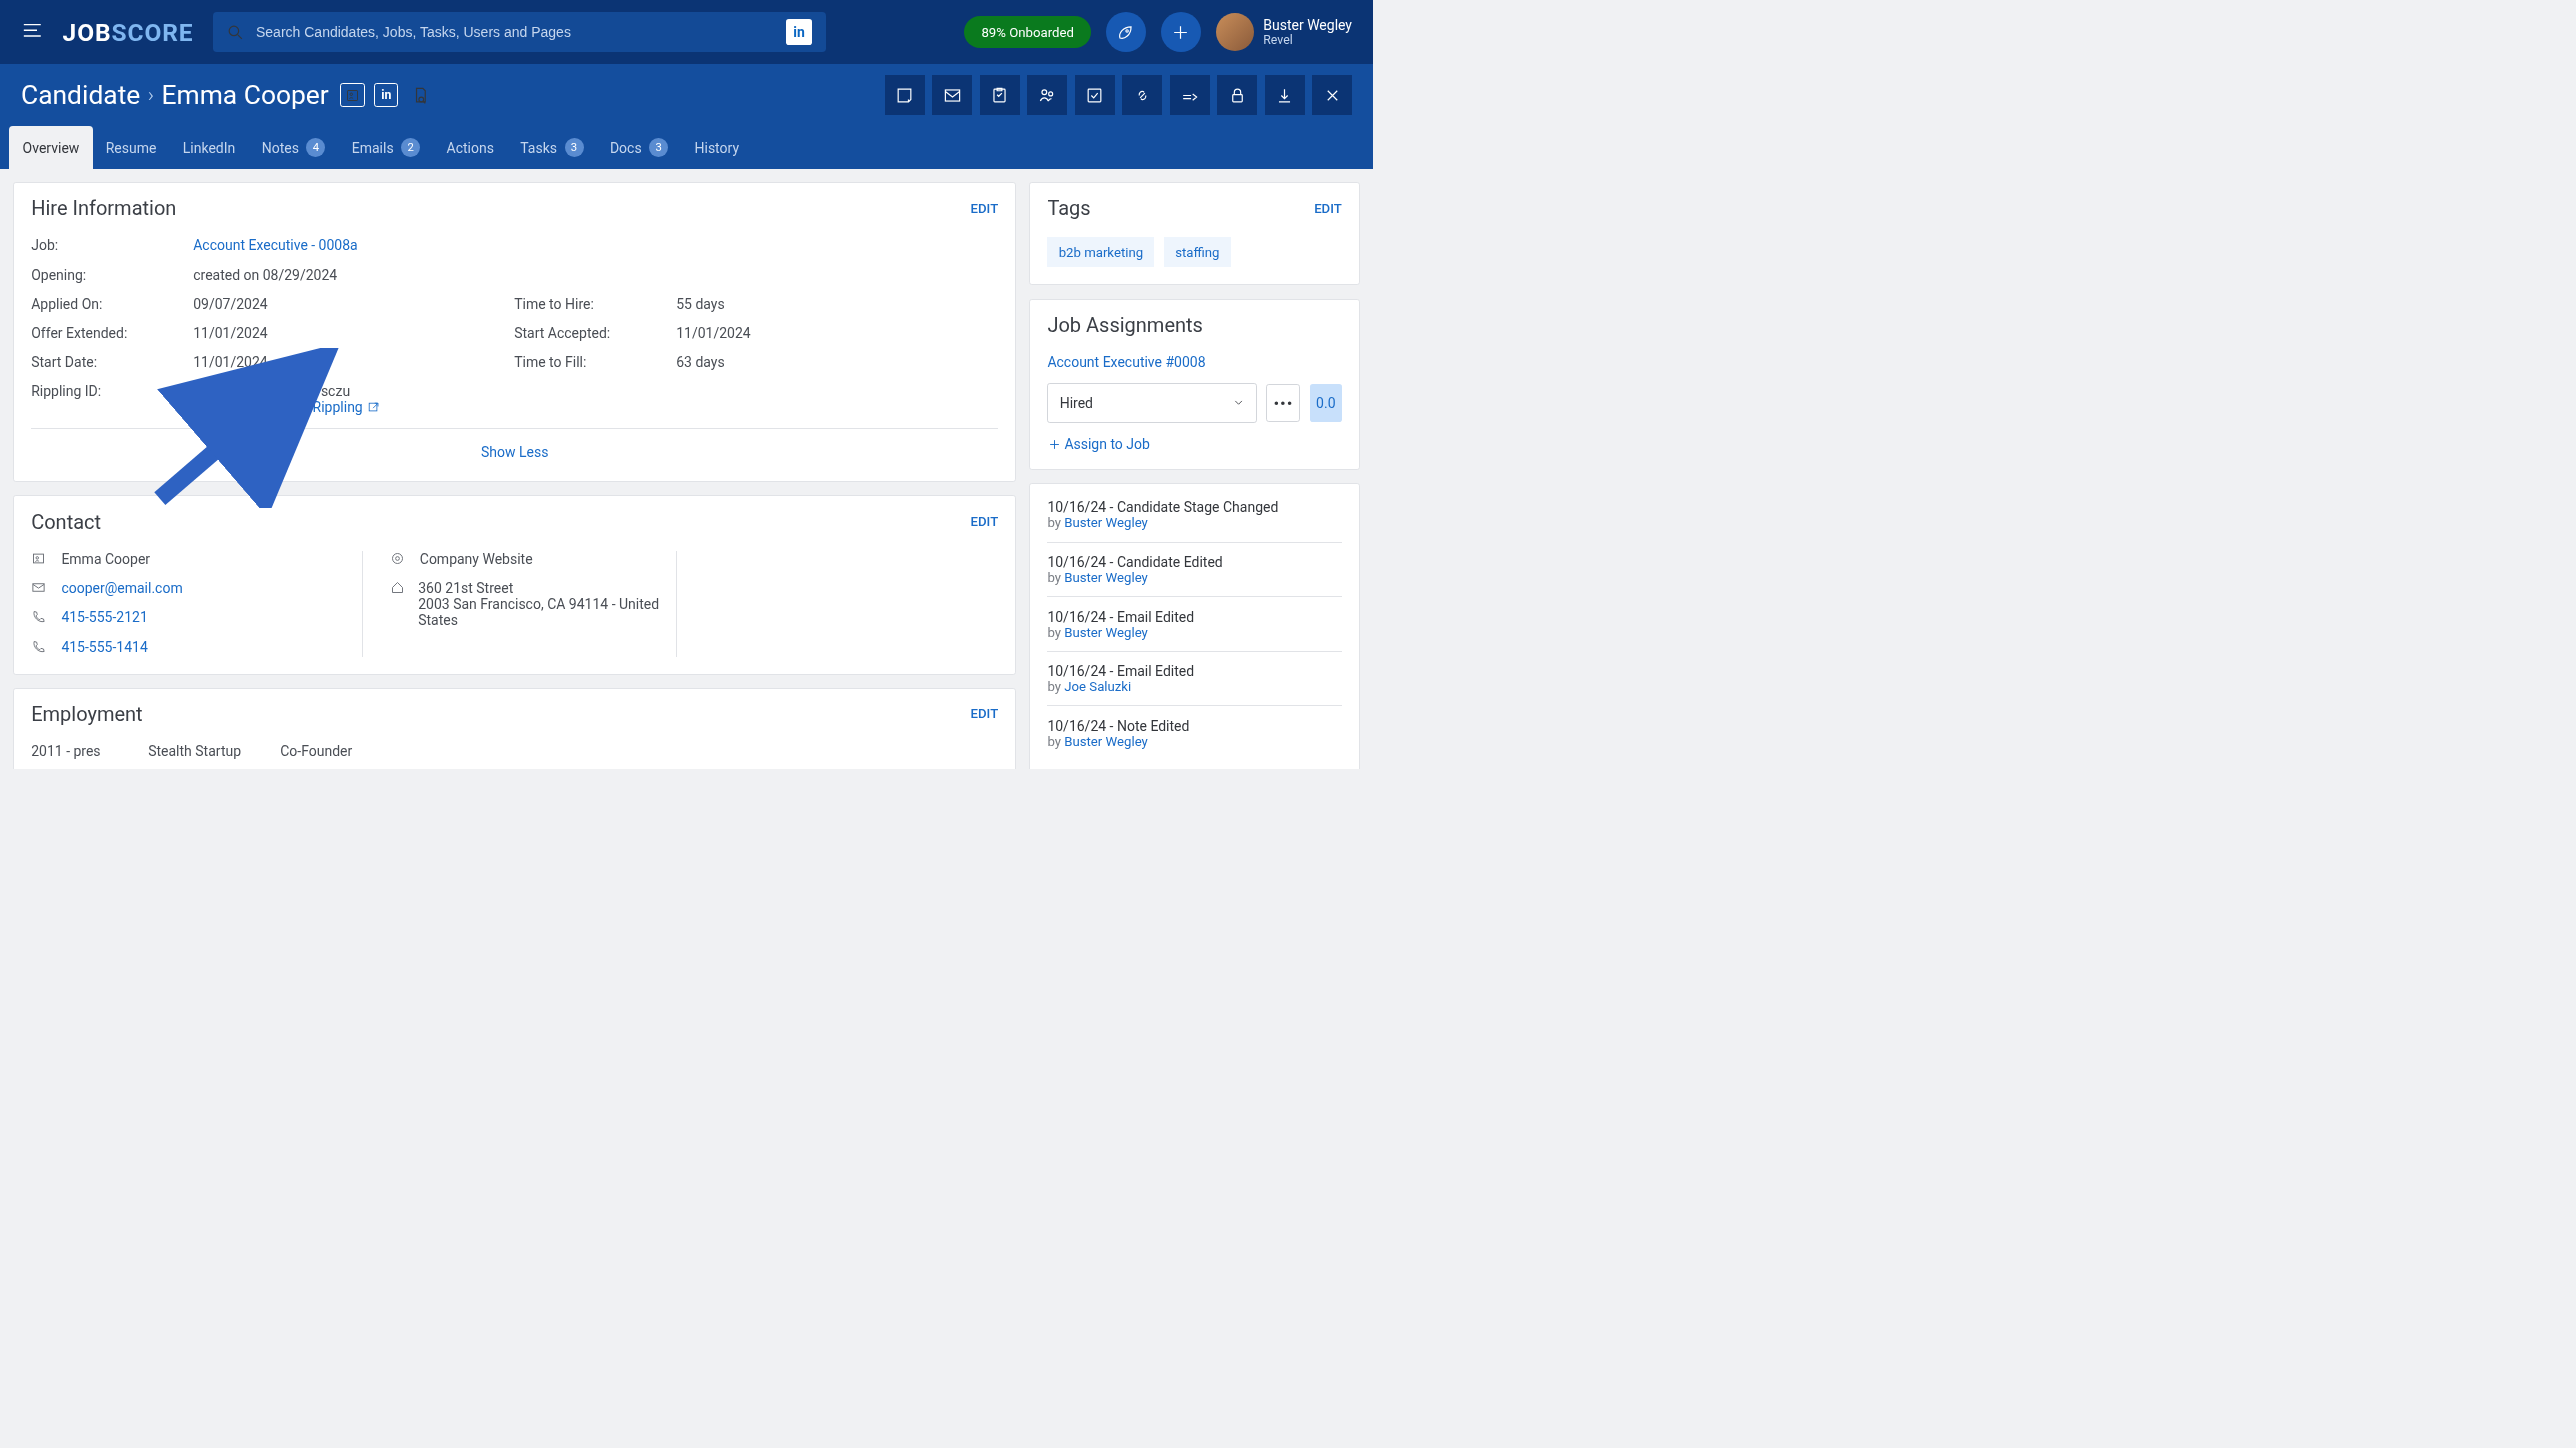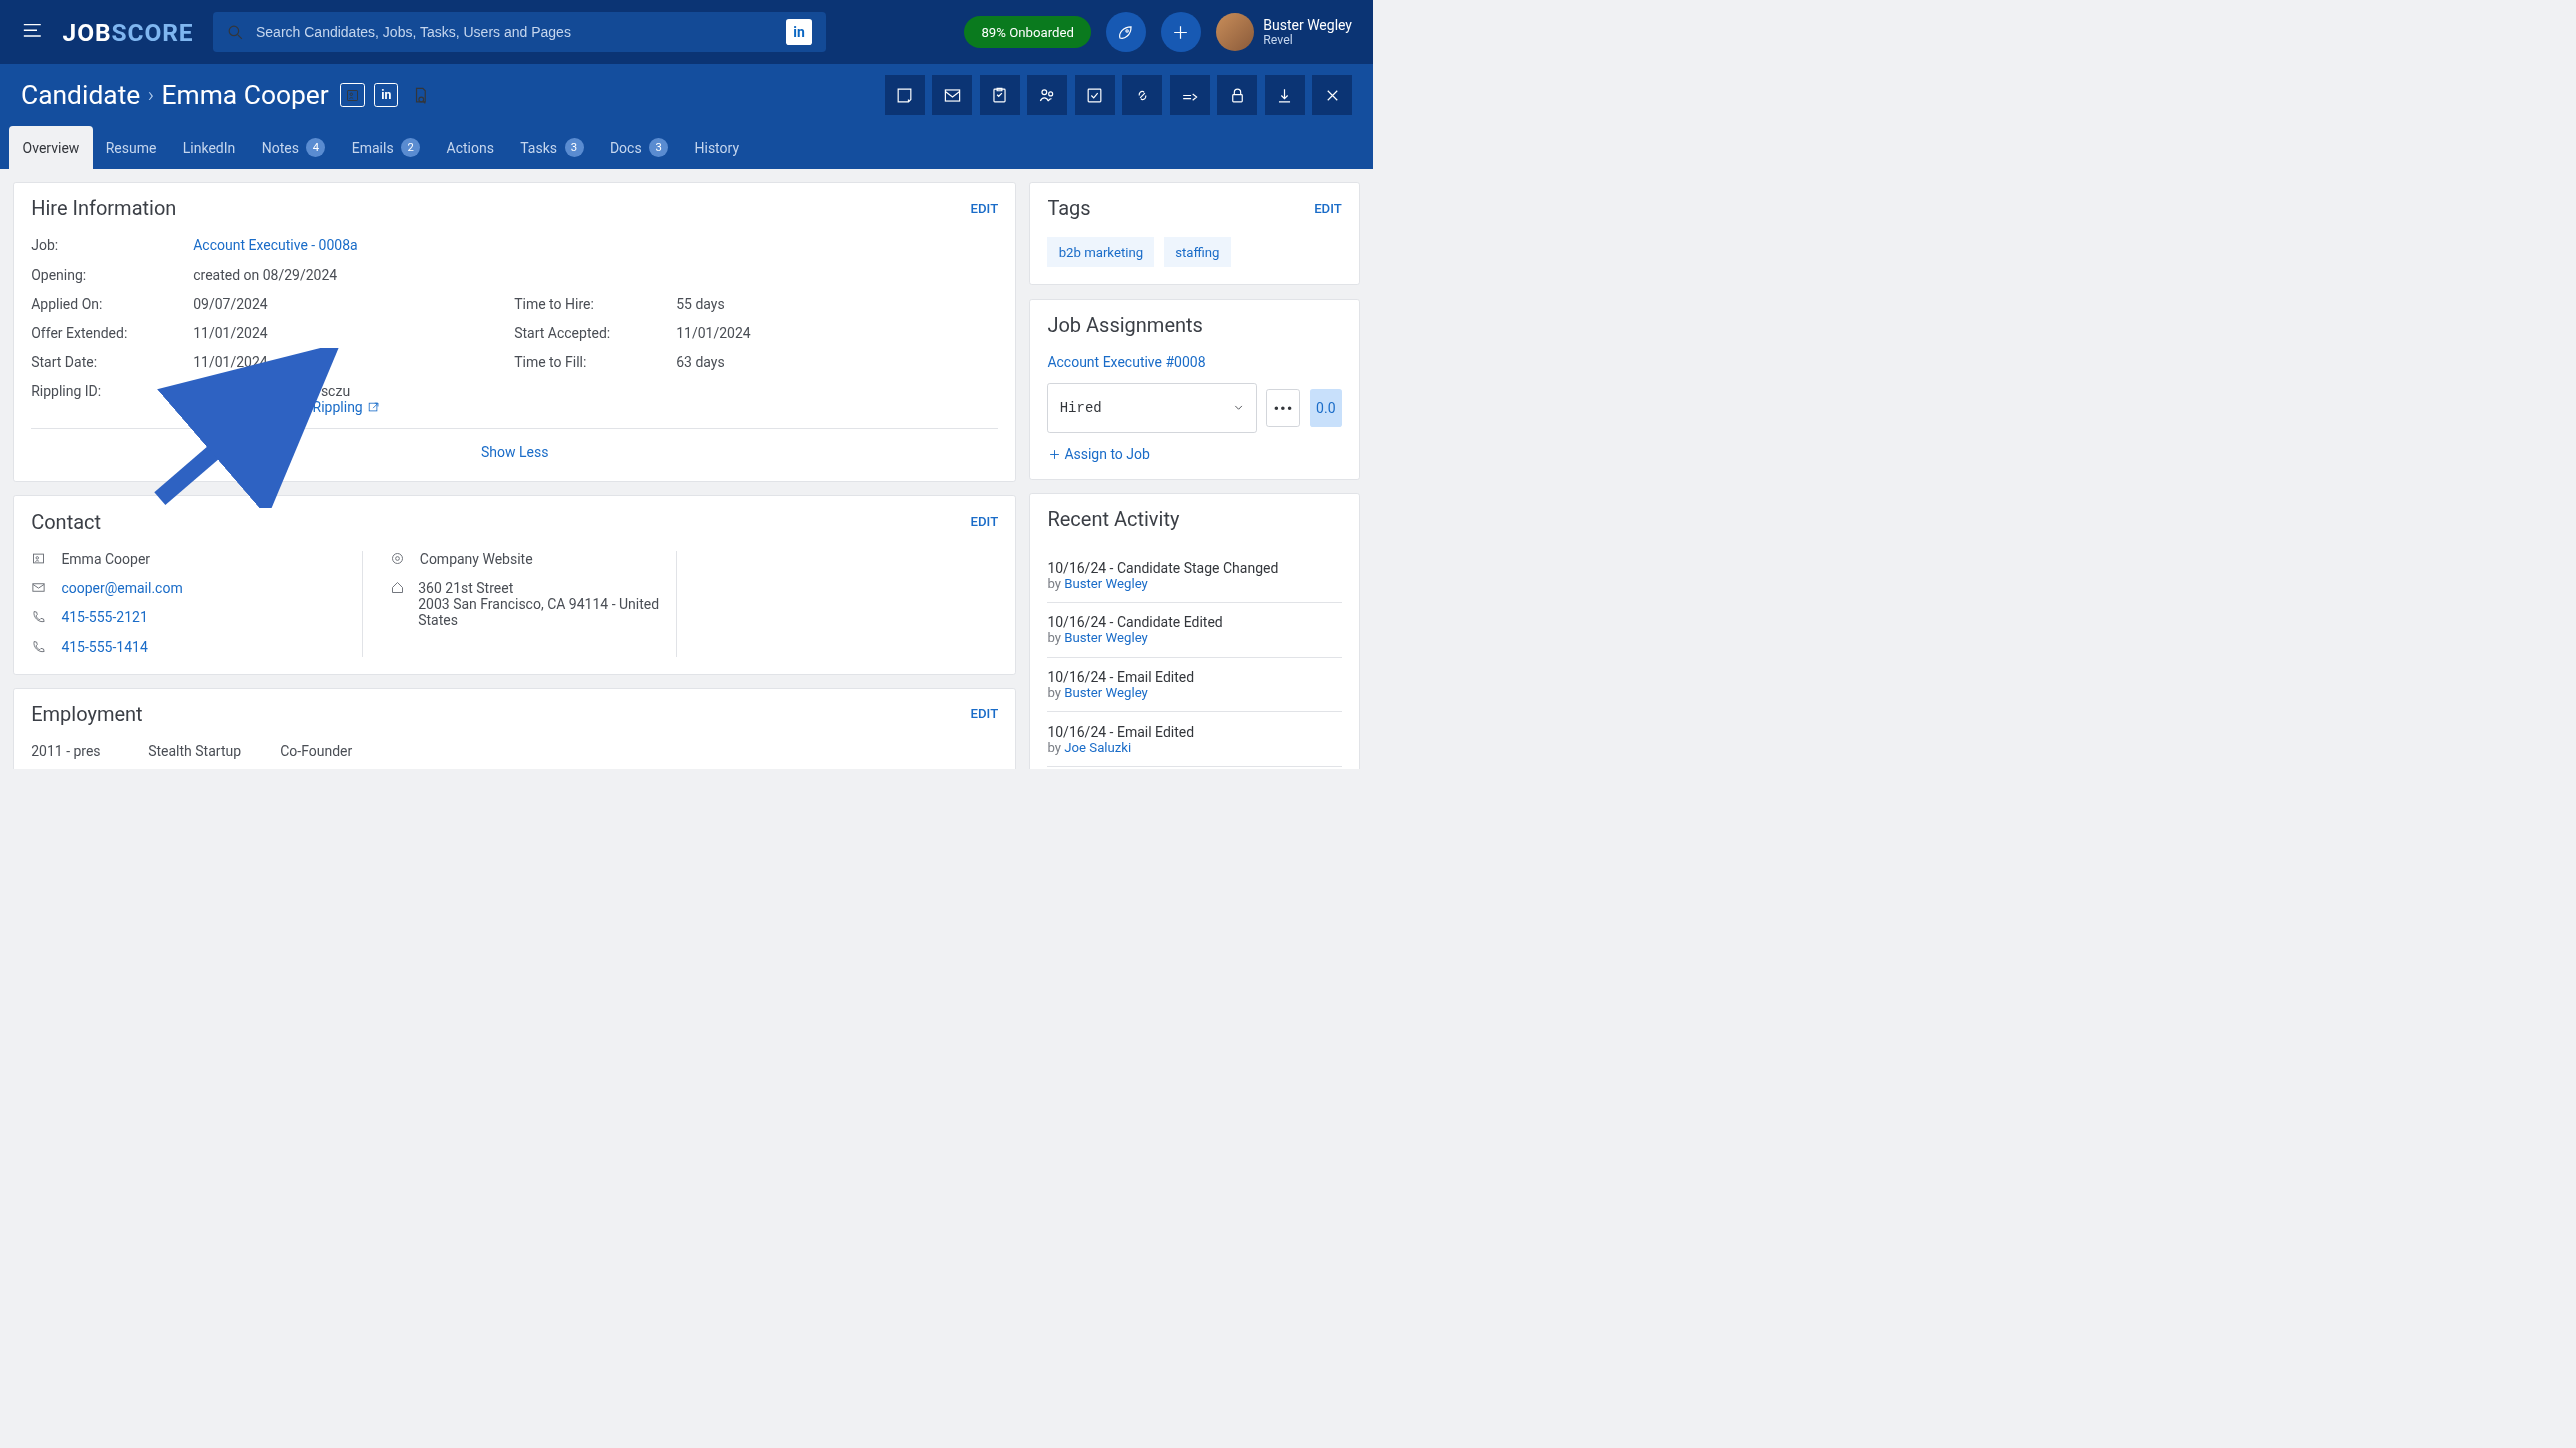--- a/index.html
+++ b/index.html
@@ -121,21 +121,21 @@
 .c-icon { width: 17px; color:#6a6e75; }
 
 .emp-grid { display:grid; grid-template-columns: 117px 132px 1fr; row-gap: 11.3px; font-size:14px; }
 
 .tag-row { display:flex; gap:9.4px; padding: 3.8px 17px 17px; }
 .tag { background:#eef5fd; color:#1a6cc8; padding:7.5px 11.3px; border-radius:0; font-size:13.2px; }
 
 .job-assign { padding: 3.8px 17px 17px; }
 .assign-link { color:#1a6cc8; cursor:pointer; display:block; margin-bottom: 13.2px; font-size:14px; }
 .assign-row { display:flex; gap:9.4px; align-items:center; margin-bottom:13.2px; }
-.dropdown { flex:1; border:0.9px solid #d3d6db; height:50px; border-radius:2.8px; display:flex; align-items:center; justify-content:space-between; padding:0 11.3px; font-size:14px; cursor:pointer;font-family:Liberation Mono, monospace; }
+.dropdown { flex:1; border:0.9px solid #d3d6db; height:40px; border-radius:2.8px; display:flex; align-items:center; justify-content:space-between; padding:0 11.3px; font-size:14px; cursor:pointer; }
 .dots-btn { width:34px; height:38px; border:0.9px solid #d3d6db; border-radius:2.8px; display:flex;align-items:center;justify-content:center; cursor:pointer; font-size:17px; letter-spacing:0.9px; }
 .score-box { background:#c8e0fb; color:#1a6cc8; width:32px; height:38px; display:flex;align-items:center;justify-content:center; border-radius:2.8px; font-size:14px; }
 .assign-to { color:#1a6cc8; display:flex; align-items:center; gap:2px; cursor:pointer; font-size:14px; }
 
 .activity { padding: 3.8px 17px 17px; }
 .act-item { padding: 11.3px 0; border-bottom: 0.9px solid #e1e3e7; font-size:14px; }
 .act-item:last-child { border-bottom:none; }
 .act-by { color:#7a7e85; font-size:13.2px; }
 
 .icon-svg { width:19px; height:19px; stroke:currentColor; fill:none; stroke-width:1.5; }
@@ -475,23 +475,20 @@
         <div class="assign-to">
           <svg class="icon-svg" style="width:15px;height:15px" viewBox="0 0 24 24">
               <path d="M12 5v14M5 12h14"></path>
             </svg>
           <span>Assign to Job</span>
         </div>
       </div>
     </div>
 
     <div class="panel">
-      <div class="panel-head">
-        <h2>Recent Activity</h2>
-      </div>
       <div class="activity">
         <div class="act-item">
           <div>10/16/24 - Candidate Stage Changed</div>
           <div class="act-by"><span>by </span><span class="link">Buster Wegley</span></div>
         </div>
         <div class="act-item">
           <div>10/16/24 - Candidate Edited</div>
           <div class="act-by"><span>by </span><span class="link">Buster Wegley</span></div>
         </div>
         <div class="act-item">

